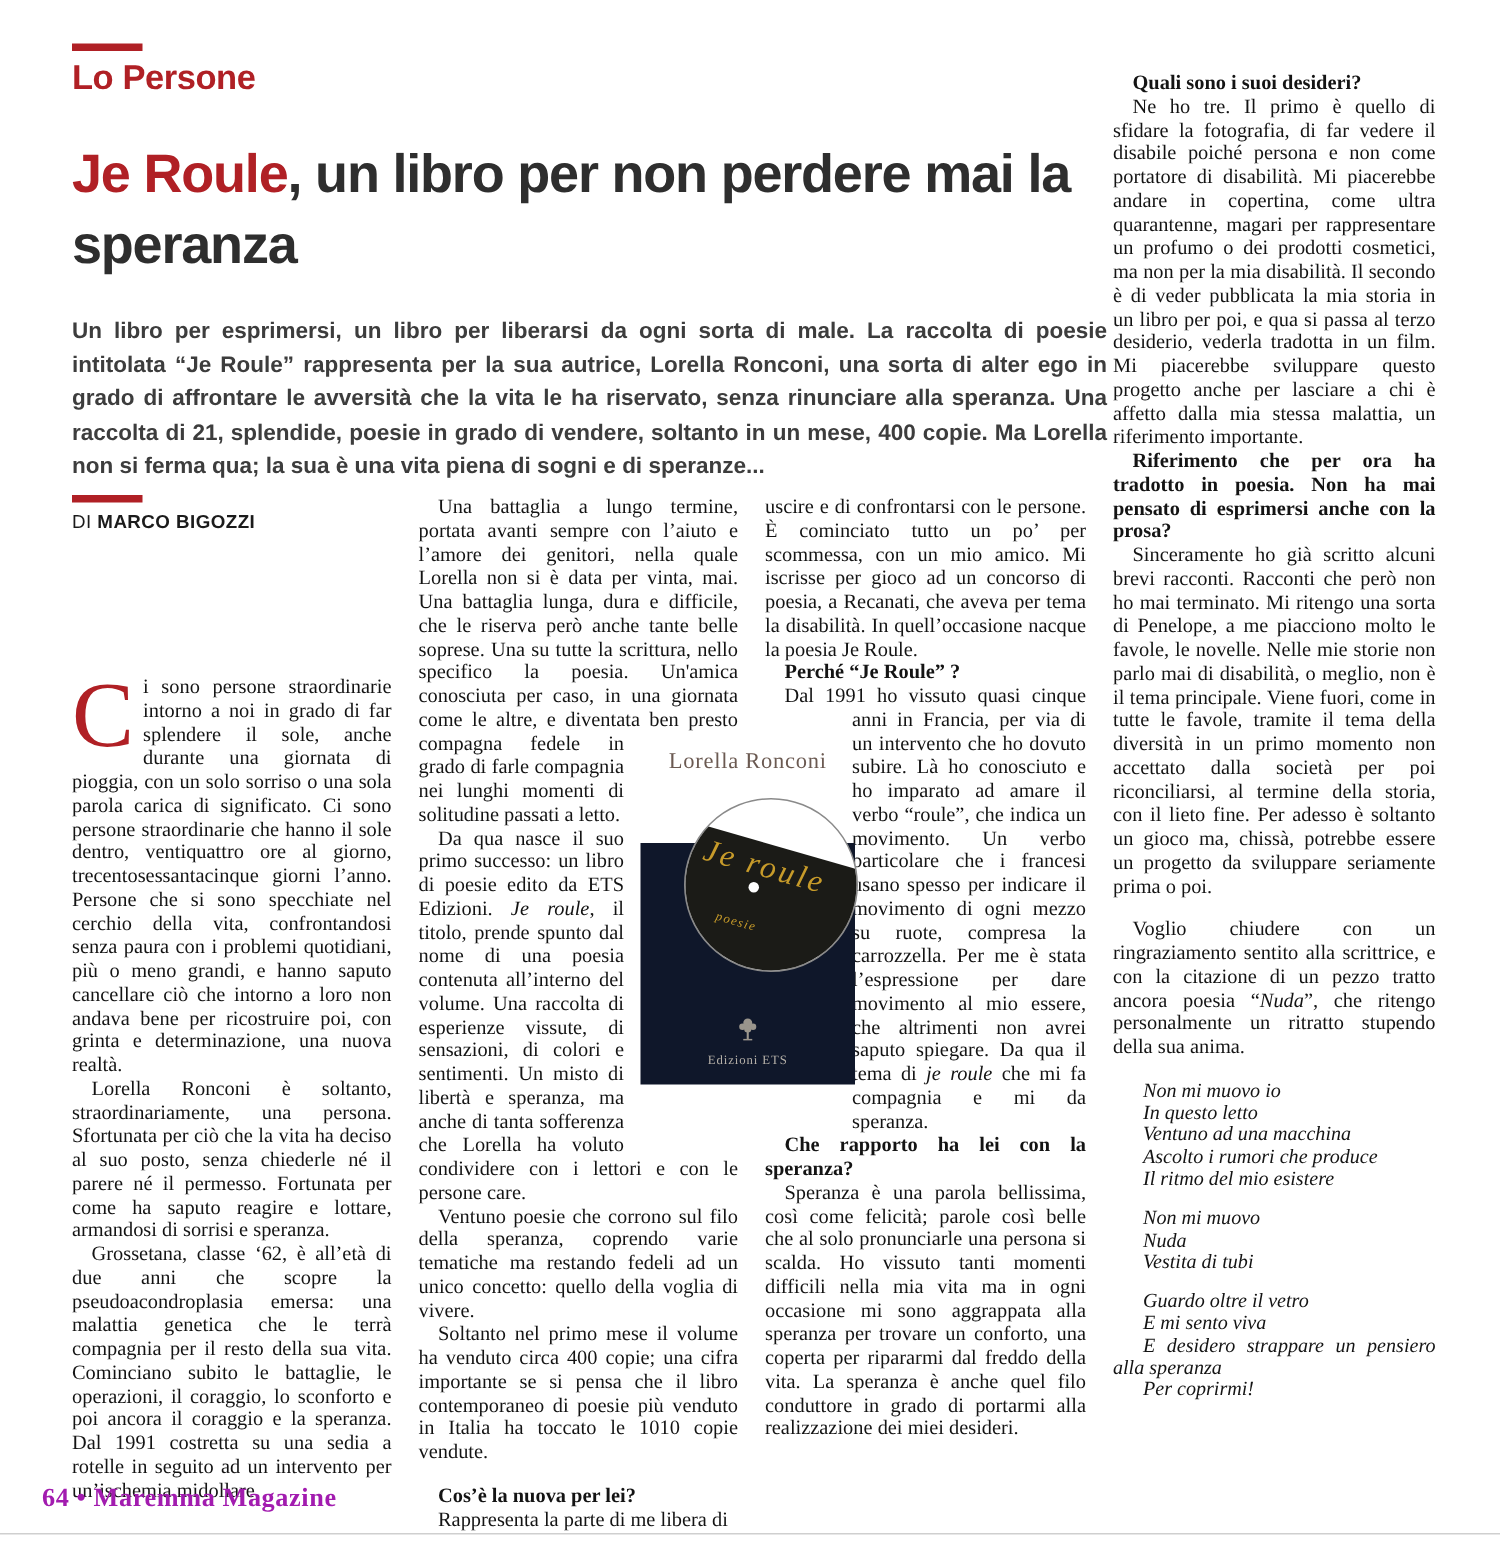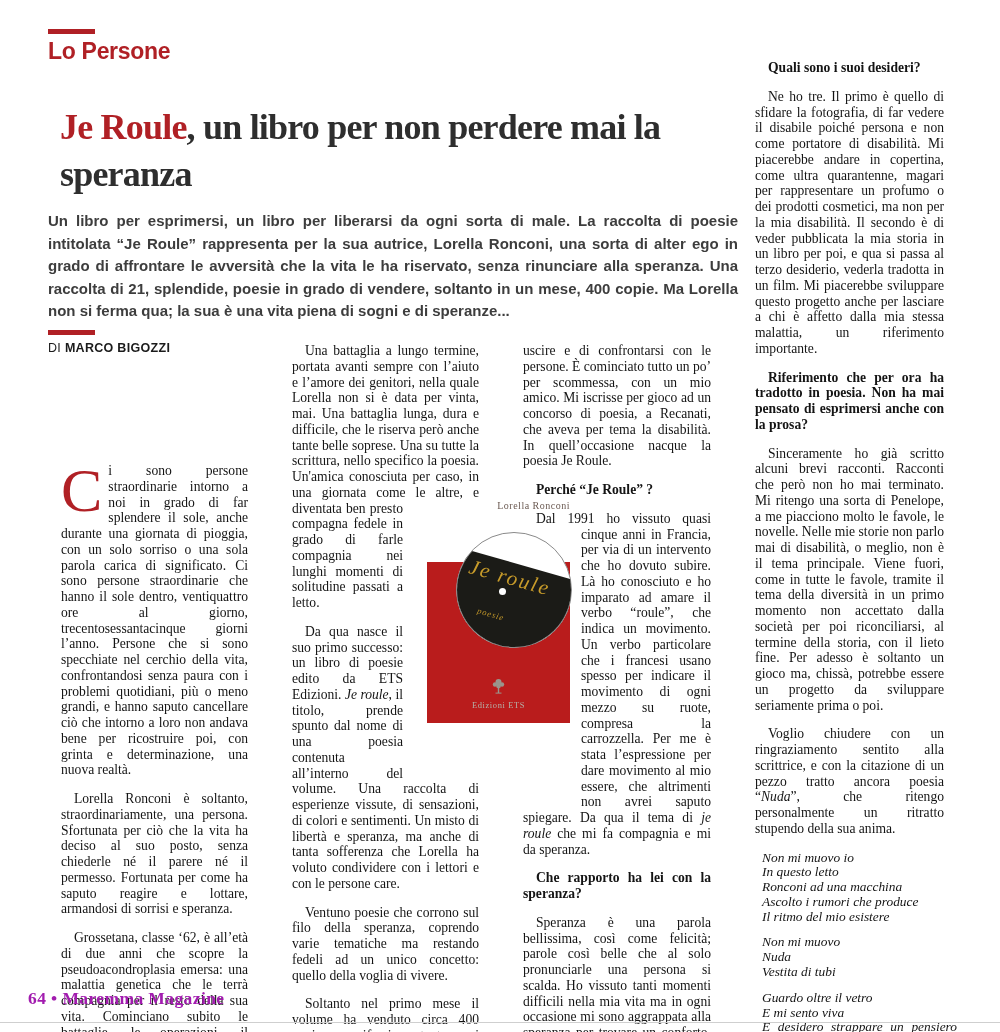--- a/index.html
+++ b/index.html
@@ -10,32 +10,32 @@
         font-weight:bold;font-size:23px;color:#b02025;letter-spacing:-0.3px;}
   .headline{position:absolute;left:48px;top:92px;width:700px;font-family:"Liberation Sans",sans-serif;
         font-weight:bold;font-size:36px;line-height:47px;color:#2e2e2e;letter-spacing:-0.8px;}
   .headline .hl-red{color:#b02025;}
   .standfirst{position:absolute;left:48px;top:210px;width:690px;font-family:"Liberation Sans",sans-serif;
         font-size:15px;line-height:22.5px;color:#3d3d3d;text-align:justify;font-weight:bold;}
   .byline{position:absolute;left:48px;top:341px;font-family:"Liberation Sans",sans-serif;
         font-size:12.5px;color:#1b1b1b;letter-spacing:0.3px;}
   .byline b{font-weight:bold;text-align:center;}
   .col{position:absolute;font-size:13.6px;line-height:15.75px;text-align:justify;color:#141414;}
-  .col p{margin:13px;}
+  .col p{margin:0;}
   .col p.ind{text-indent:13px;}
   .col p.q{font-weight:bold;text-indent:13px;}
   .col p.gap{margin-top:13px;}
   .dropcap{float:left;font-size:62px;line-height:50px;color:#b02025;padding:2px 6px 0 0;
         font-family:"Liberation Serif",serif;}
   .spacer-r{float:right;width:76px;height:270px;}
   .spacer-l{float:left;width:58px;height:270px;}
   
-  .book-author{position:absolute;left:427px;top:500px;width:143px;text-align:right;
-        font-size:10px;color:#6b5a52;letter-spacing:0.5px;}
-  .cover{position:absolute;left:427px;top:562px;width:143px;height:161px;background:#b91c1c;}
+  .book-author{position:absolute;left:427px;top:500px;width:143px;text-align:center;
+        font-size:15px;color:#6b5a52;letter-spacing:0.5px;}
+  .cover{position:absolute;left:427px;top:562px;width:143px;height:161px;background:#0f172a;}
   .wheel{position:absolute;left:456px;top:532px;width:116px;height:116px;border-radius:50%;
         background:#fff;border:1px solid #8a8a8a;overflow:hidden;box-sizing:border-box;}
   .wheel-band{position:absolute;left:50%;top:30px;width:280px;height:240px;margin-left:-140px;
         background:#1b1b17;transform:rotate(16deg);transform-origin:top center;text-align:center;}
   .wheel-title{display:block;margin-top:3px;font-family:"Liberation Serif",serif;font-style:italic;
         font-size:21px;color:#c79b2a;letter-spacing:2px;}
   .wheel-dot{position:absolute;left:42px;top:55px;width:7px;height:7px;border-radius:50%;background:#fff;}
   .wheel-sub{position:absolute;left:20px;top:76px;font-style:italic;font-size:8.5px;color:#c79b2a;
         transform:rotate(16deg);letter-spacing:1px;}
   .pub{position:absolute;left:0;top:116px;width:143px;text-align:center;color:#b5b0a8;}
@@ -50,21 +50,21 @@
   em.booktitle{font-style:italic;}
 </style>
 </head>
 <body>
 
 <div class="page">
 
   <div class="dash" style="left:48px;top:29px;"></div>
   <div class="section-label">Lo Persone</div>
 
-  <h1 class="headline" style="margin:12px;font-family:Liberation Serif, serif;"><span class="hl-red">Je Roule</span><span>, un libro per non perdere mai la speranza</span></h1>
+  <h1 class="headline" style="margin:0;"><span class="hl-red">Je Roule</span><span>, un libro per non perdere mai la speranza</span></h1>
 
   <div class="standfirst">Un libro per esprimersi, un libro per liberarsi da ogni sorta di male. La raccolta di poesie intitolata “Je Roule” rappresenta per la sua autrice, Lorella Ronconi, una sorta di alter ego in grado di affrontare le avversità che la vita le ha riservato, senza rinunciare alla speranza. Una raccolta di 21, splendide, poesie in grado di vendere, soltanto in un mese, 400 copie. Ma Lorella non si ferma qua; la sua è una vita piena di sogni e di speranze...</div>
 
   <div class="dash" style="left:48px;top:330px;"></div>
   <div class="byline"><span>DI </span><b>MARCO BIGOZZI</b></div>
 
   <div class="col" style="left:48px;top:450px;width:213px;">
     <p><span class="dropcap">C</span><span>i sono persone straordinarie intorno a noi in grado di far splendere il sole, anche durante una giornata di pioggia, con un solo sorriso o una sola parola carica di significato. Ci sono persone straordinarie che hanno il sole dentro, ventiquattro ore al giorno, trecentosessantacinque giorni l’anno. Persone che si sono specchiate nel cerchio della vita, confrontandosi senza paura con i problemi quotidiani, più o meno grandi, e hanno saputo cancellare ciò che intorno a loro non andava bene per ricostruire poi, con grinta e determinazione, una nuova realtà.</span></p>
     <p class="ind">Lorella Ronconi è soltanto, straordinariamente, una persona. Sfortunata per ciò che la vita ha deciso al suo posto, senza chiederle né il parere né il permesso. Fortunata per come ha saputo reagire e lottare, armandosi di sorrisi e speranza.</p>
     <p class="ind">Grossetana, classe ‘62, è all’età di due anni che scopre la pseudoacondroplasia emersa: una malattia genetica che le terrà compagnia per il resto della sua vita. Cominciano subito le battaglie, le operazioni, il coraggio, lo sconforto e poi ancora il coraggio e la speranza. Dal 1991 costretta su una sedia a rotelle in seguito ad un intervento per un’ischemia midollare.</p>
@@ -94,21 +94,21 @@
   <div class="col" style="left:742px;top:47px;width:215px;">
     <p class="q">Quali sono i suoi desideri?</p>
     <p class="ind">Ne ho tre. Il primo è quello di sfidare la fotografia, di far vedere il disabile poiché persona e non come portatore di disabilità. Mi piacerebbe andare in copertina, come ultra quarantenne, magari per rappresentare un profumo o dei prodotti cosmetici, ma non per la mia disabilità. Il secondo è di veder pubblicata la mia storia in un libro per poi, e qua si passa al terzo desiderio, vederla tradotta in un film. Mi piacerebbe sviluppare questo progetto anche per lasciare a chi è affetto dalla mia stessa malattia, un riferimento importante.</p>
     <p class="q">Riferimento che per ora ha tradotto in poesia. Non ha mai pensato di esprimersi anche con la prosa?</p>
     <p class="ind">Sinceramente ho già scritto alcuni brevi racconti. Racconti che però non ho mai terminato. Mi ritengo una sorta di Penelope, a me piacciono molto le favole, le novelle. Nelle mie storie non parlo mai di disabilità, o meglio, non è il tema principale. Viene fuori, come in tutte le favole, tramite il tema della diversità in un primo momento non accettato dalla società per poi riconciliarsi, al termine della storia, con il lieto fine. Per adesso è soltanto un gioco ma, chissà, potrebbe essere un progetto da sviluppare seriamente prima o poi.</p>
     <p class="ind gap"><span>Voglio chiudere con un ringraziamento sentito alla scrittrice, e con la citazione di un pezzo tratto ancora poesia “</span><em class="booktitle">Nuda</em><span>”, che ritengo personalmente un ritratto stupendo della sua anima.</span></p>
     <div class="poem">
       <div class="stanza">
         <div class="poem-line">Non mi muovo io</div>
         <div class="poem-line">In questo letto</div>
-        <div class="poem-line">Ronconi ad una macchina</div>
+        <div class="poem-line">Ventuno ad una macchina</div>
         <div class="poem-line">Ascolto i rumori che produce</div>
         <div class="poem-line">Il ritmo del mio esistere</div>
       </div>
       <div class="stanza">
         <div class="poem-line">Non mi muovo</div>
         <div class="poem-line">Nuda</div>
         <div class="poem-line">Vestita di tubi</div>
       </div>
       <div class="stanza">
         <div class="poem-line">Guardo oltre il vetro</div>

